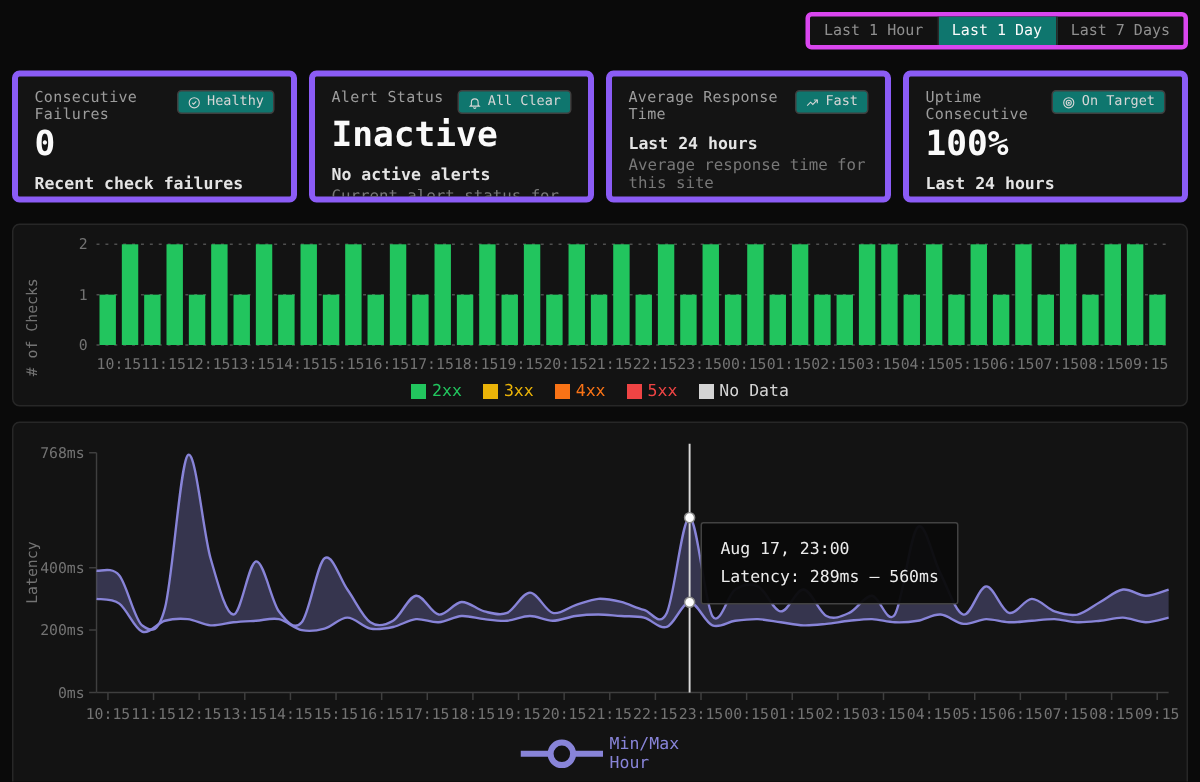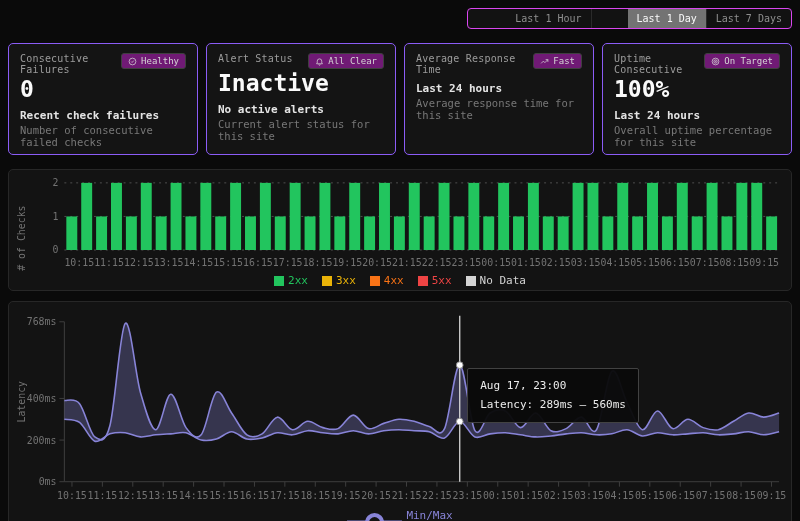--- a/index.html
+++ b/index.html
@@ -5,39 +5,39 @@
   * { margin:0; padding:0; box-sizing:border-box; }
   html,body { width:800px; height:521px; overflow:hidden; }
   body {
     background:#0a0a0a;
     color:#ededed;
     font-family:"DejaVu Sans Mono","Liberation Mono",monospace;
     padding:8px;
   }
   
   .topbar { display:flex; justify-content:flex-end; margin-bottom:14px; }
-  .btn-group { display:flex; border:1px solid #d946ef; border-radius:4px; overflow:hidden; background:#121212;padding-left:38px; }
+  .btn-group { display:flex; border:3px solid #d946ef; border-radius:4px; overflow:hidden; background:#121212; }
   .btn-group button {
     font-family:inherit; font-size:10px; color:#8f8f8f;
     background:transparent; border:none; padding:4px 9px; cursor:pointer;
     border-right:1px solid #2a2a2a;
   }
   .btn-group button:last-child { border-right:none; }
-  .btn-group button.active { background:#737373; color:#fafafa;margin-left:36px; }
+  .btn-group button.active { background:#0f766e; color:#fafafa; }
   
   .stats { display:grid; grid-template-columns:repeat(4,1fr); gap:8px; margin-bottom:14px; }
   .card {
-    background:#141414; border:1px solid #8b5cf6; border-radius:5px;
-    padding:9px 11px; height:112px; position:relative; overflow:hidden;
+    background:#141414; border:4px solid #8b5cf6; border-radius:5px;
+    padding:9px 11px; height:88px; position:relative; overflow:hidden;
   }
   .card-head { display:flex; justify-content:space-between; align-items:flex-start; }
   .card-title { font-size:10px; color:#9c9c9c; letter-spacing:.2px; }
   .badge {
     display:inline-flex; align-items:center; gap:4px;
-    border:1px solid #3f3f3f; border-radius:3px; background:#701a75;
+    border:1px solid #3f3f3f; border-radius:3px; background:#0f766e;
     font-size:9px; color:#d6d6d6; padding:2px 6px; white-space:nowrap;
   }
   .badge svg { width:9px; height:9px; stroke:#d6d6d6; fill:none; stroke-width:2; }
   .card-value { font-size:23px; font-weight:bold; color:#fafafa; margin-top:2px; line-height:1.1; }
   .card-sub { font-size:11px; font-weight:bold; color:#e4e4e4; margin-top:7px; }
   .card-desc { font-size:10.5px; color:#787878; margin-top:2px; }
   
   .panel { background:#131313; border:1px solid #272727; border-radius:5px; width:100%; }
   .panel-bar { height:122px; padding:3px 4px 0 4px; margin-bottom:10px; }
   .panel-lat { height:249px; padding:4px 4px 0 4px; position:relative; }

